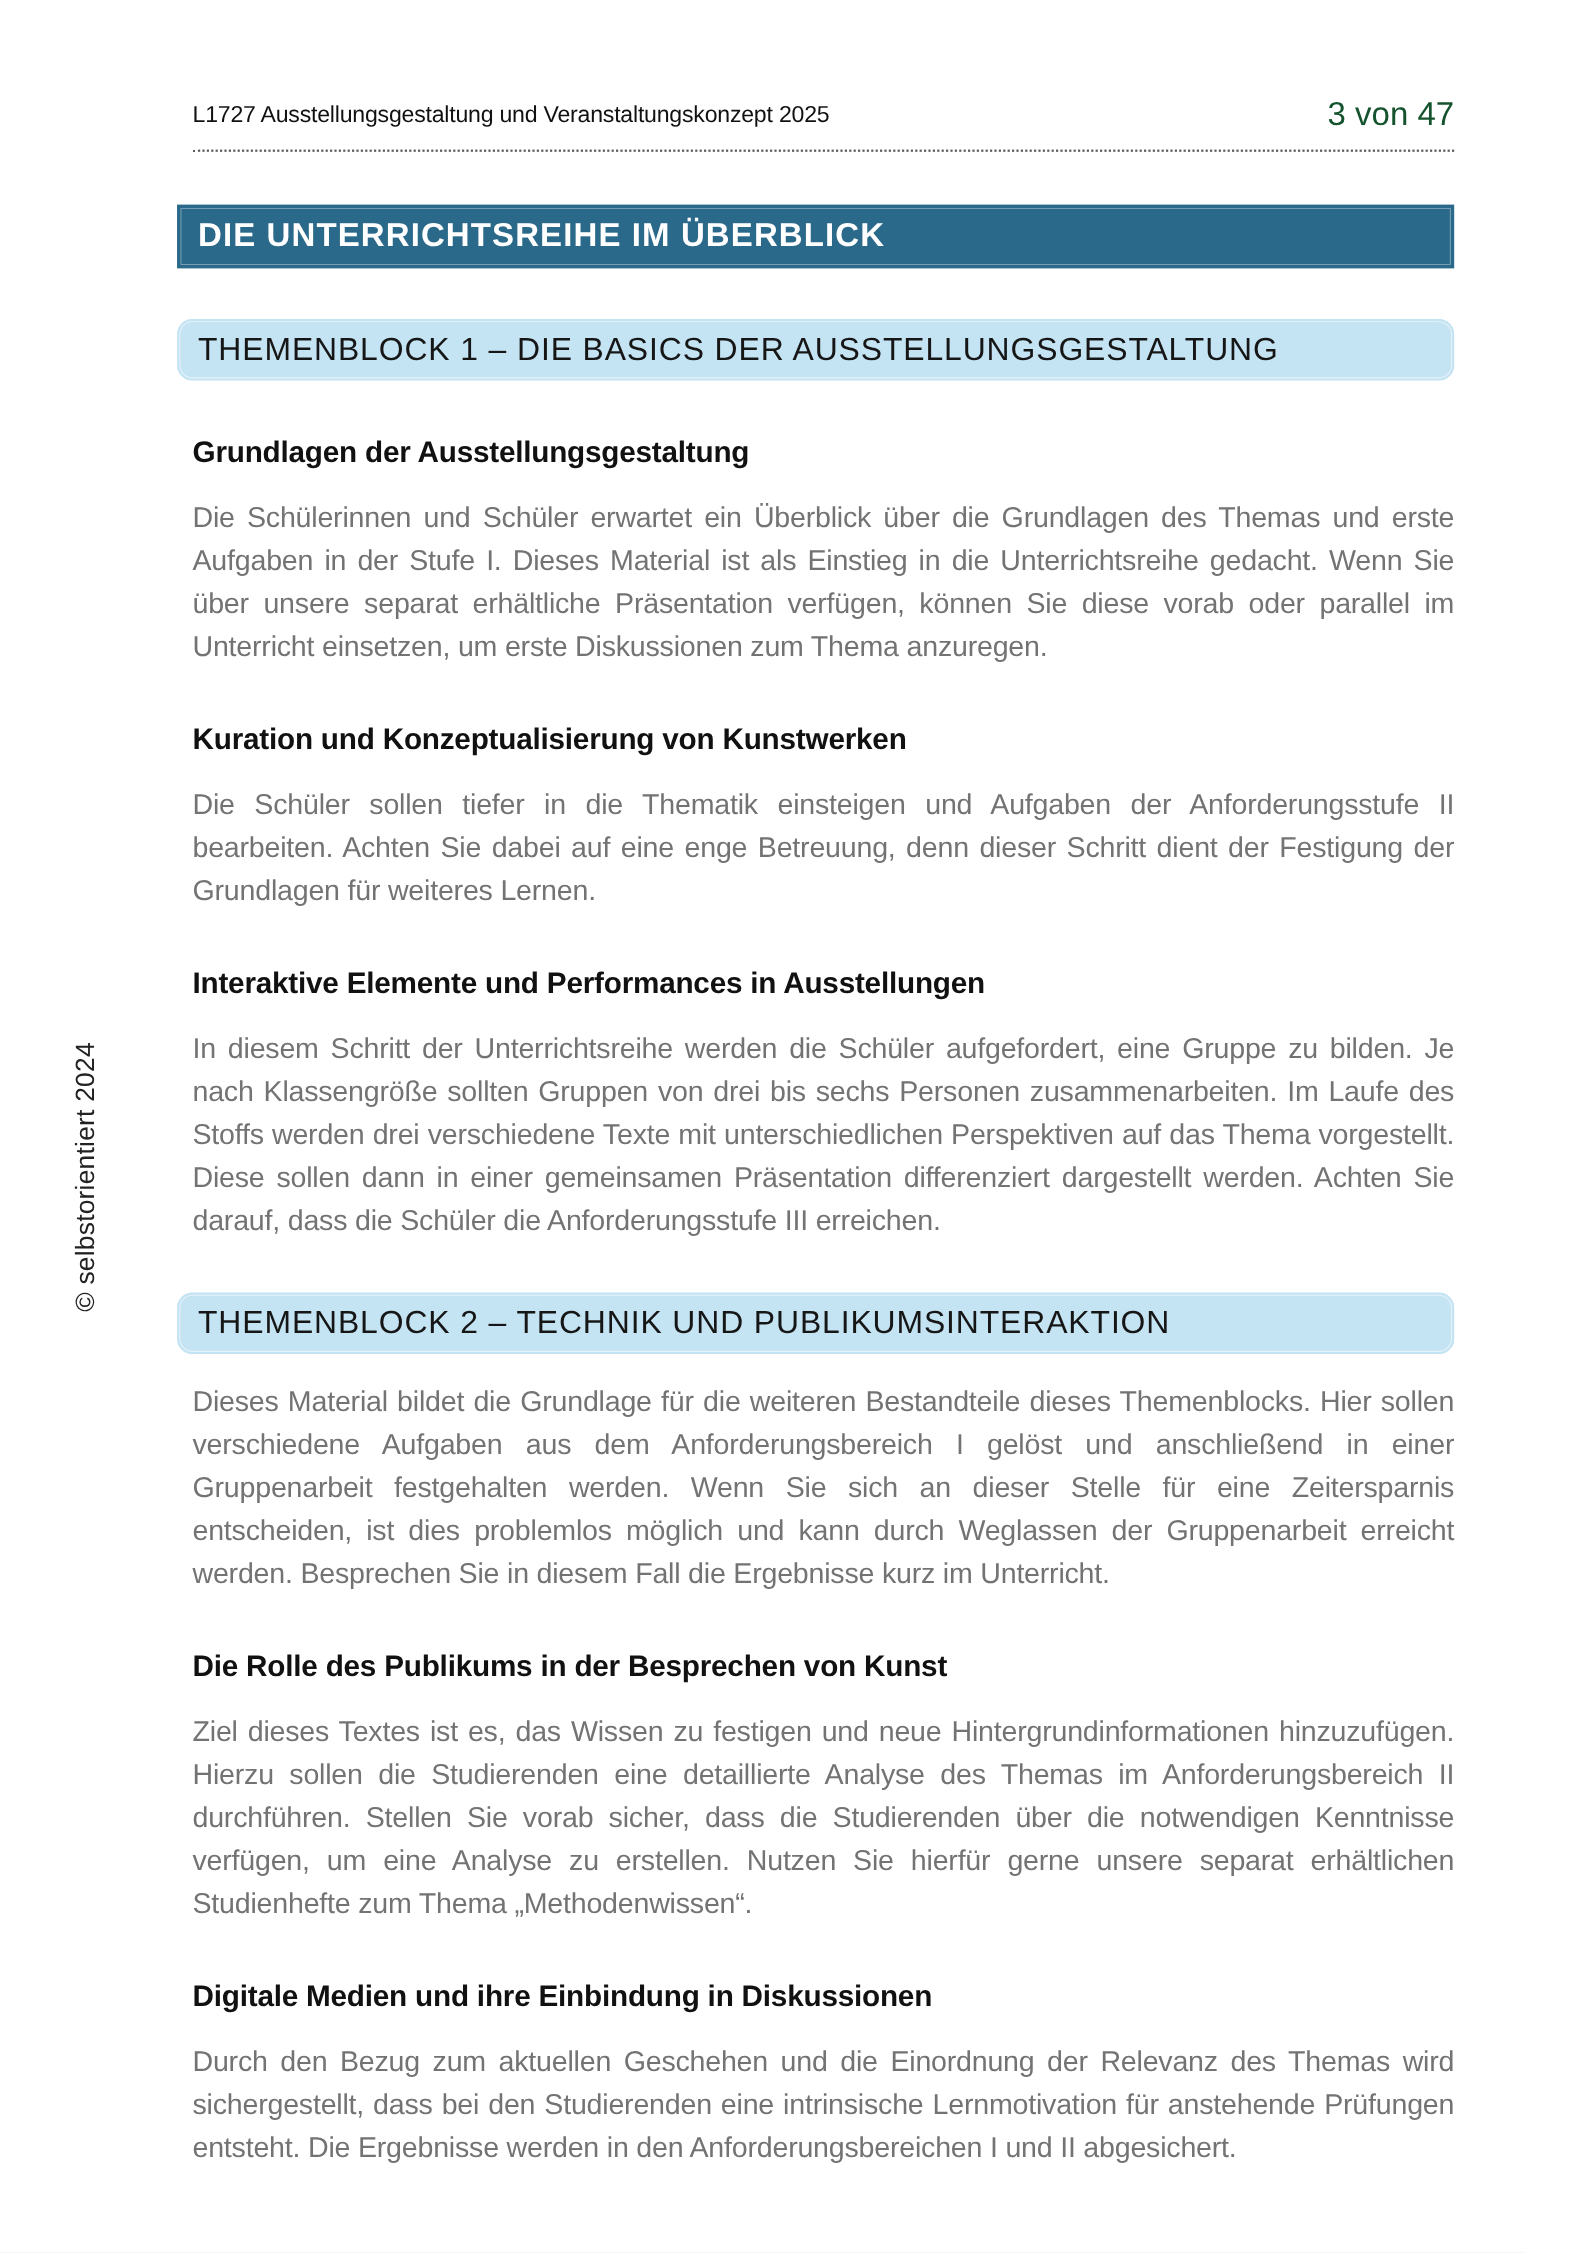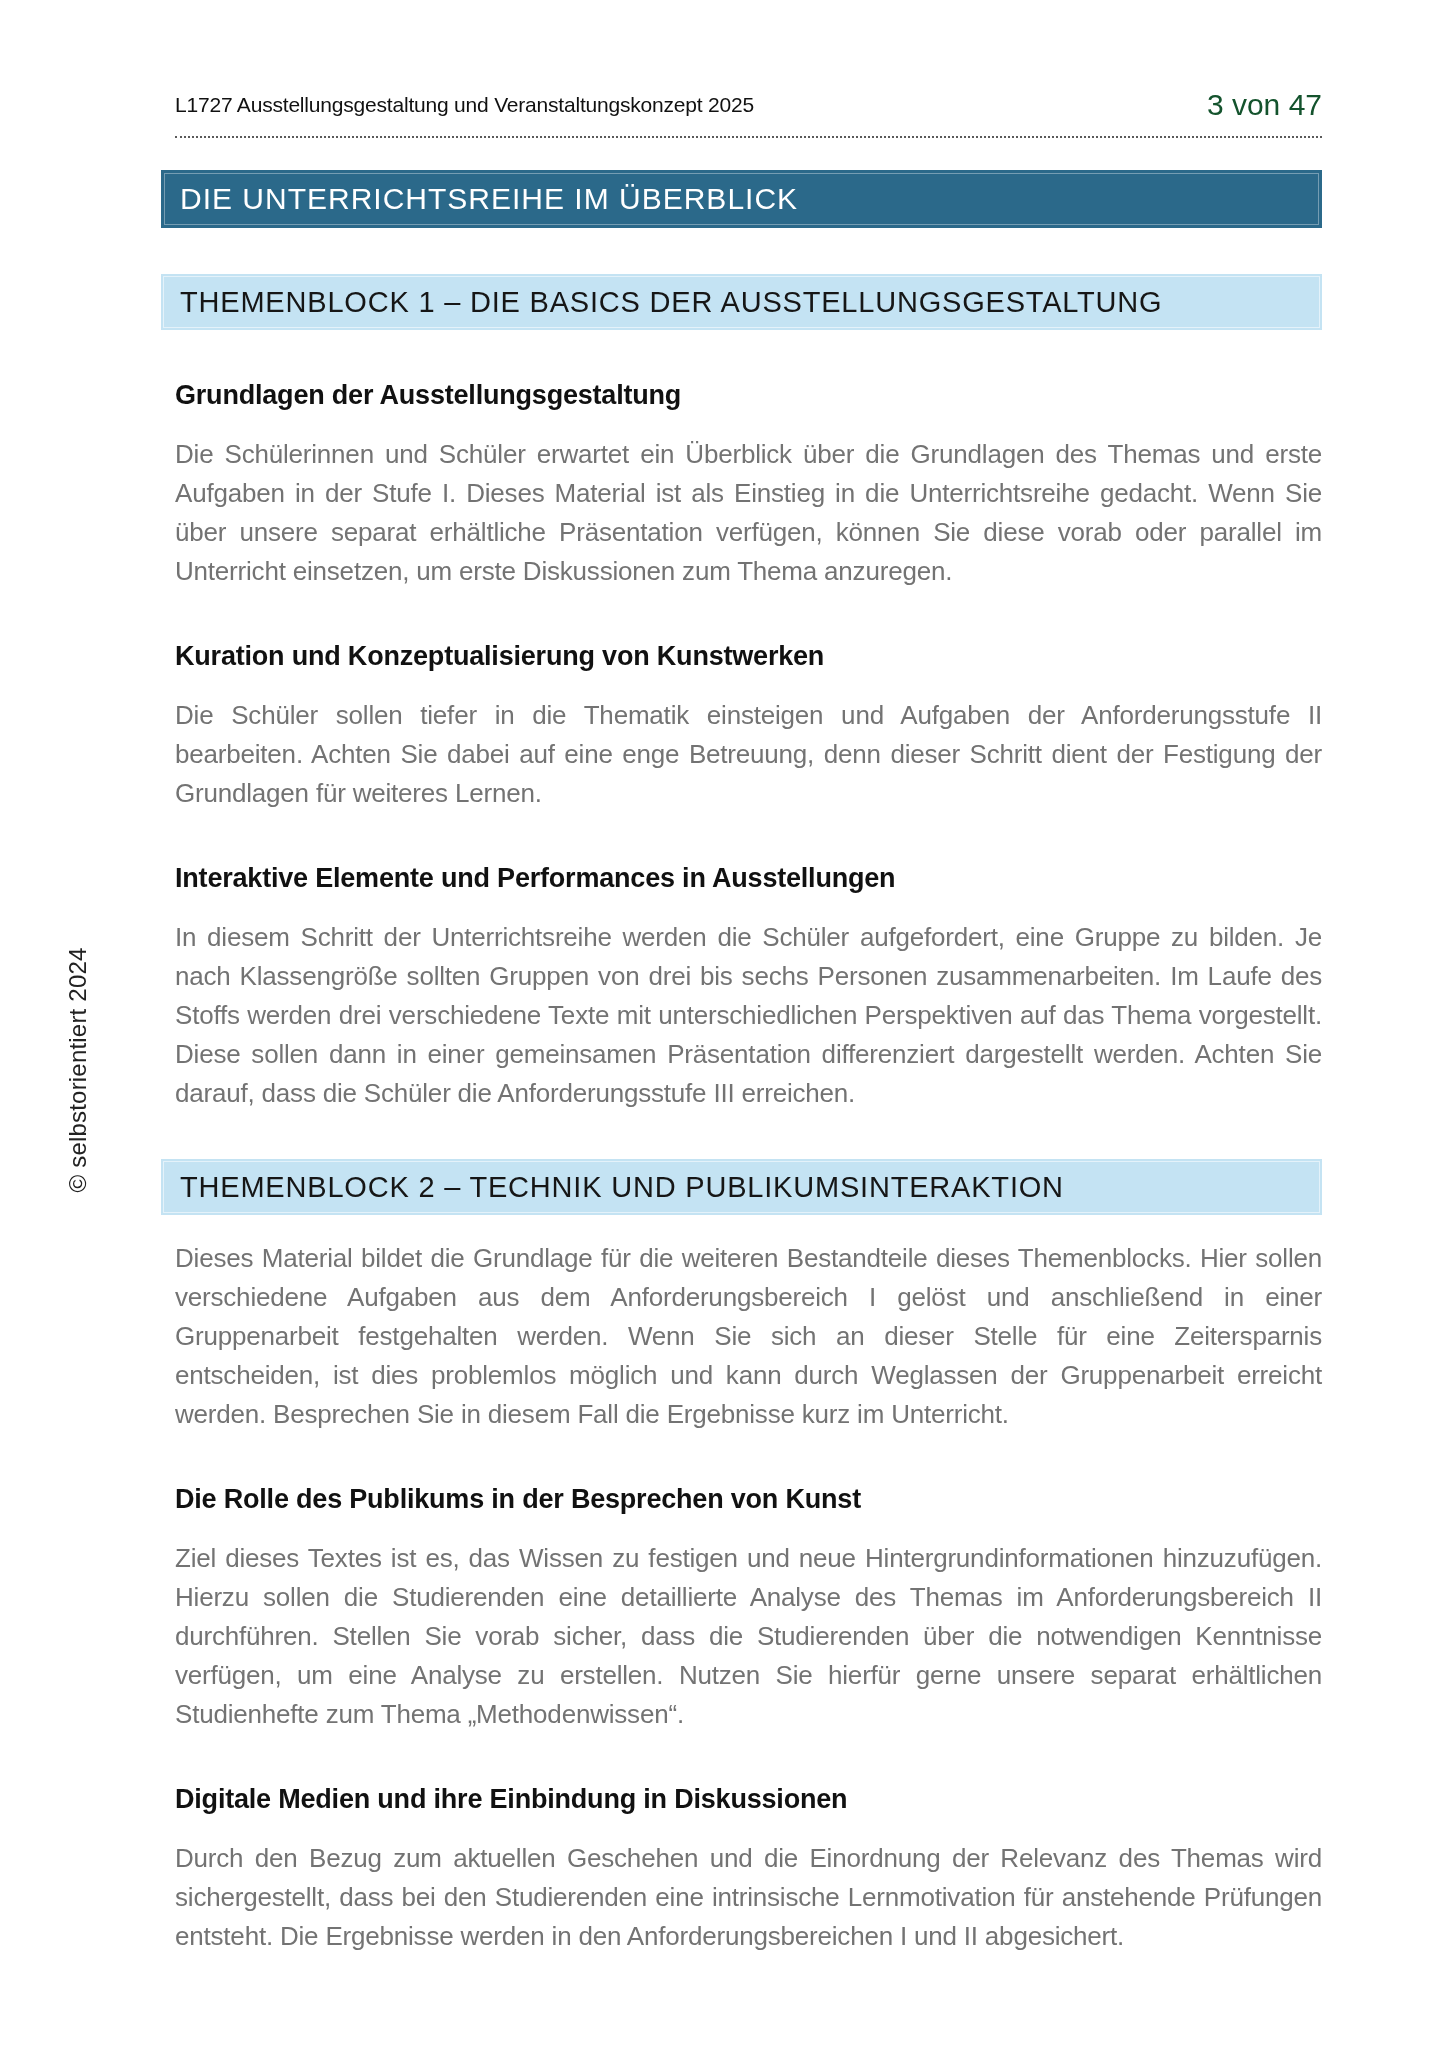--- a/index.html
+++ b/index.html
@@ -31,46 +31,47 @@
     font-size: 21px;
     letter-spacing: -0.2px;
     color: #111;
   }
   .doc-header .pageno {
     font-size: 30px;
     color: #14532d;
   }
   
   .banner-dark {
-    margin-top: 32px;
+    margin-top: 48px;
     margin-left: -14px;
     height: 58px;
     background: #2B698A;
     box-shadow: inset 0 0 0 3px #2B698A, inset 0 0 0 4px rgba(255,255,255,0.35);
     display: flex;
     align-items: center;
     padding-left: 19px;
     color: #ffffff;
-    font-weight: normal;
+    font-weight: bold;
     font-size: 30px;
     letter-spacing: 1px;
   }
   .banner-light {
     margin-top: 46px;
     margin-left: -14px;
     height: 56px;
     background: #C4E3F3;
     box-shadow: inset 0 0 0 2px #C4E3F3, inset 0 0 0 3px rgba(255,255,255,0.55);
     display: flex;
     align-items: center;
     padding-left: 19px;
     color: #161616;
     font-weight: 400;
     font-size: 29px;
     letter-spacing: 0.8px;
+    border-radius: 14px;
   }
   
   .section-heading {
     margin-top: 50px;
     margin-bottom: 0;
     font-size: 27px;
     font-weight: bold;
     letter-spacing: -0.2px;
     color: #111;
   }

